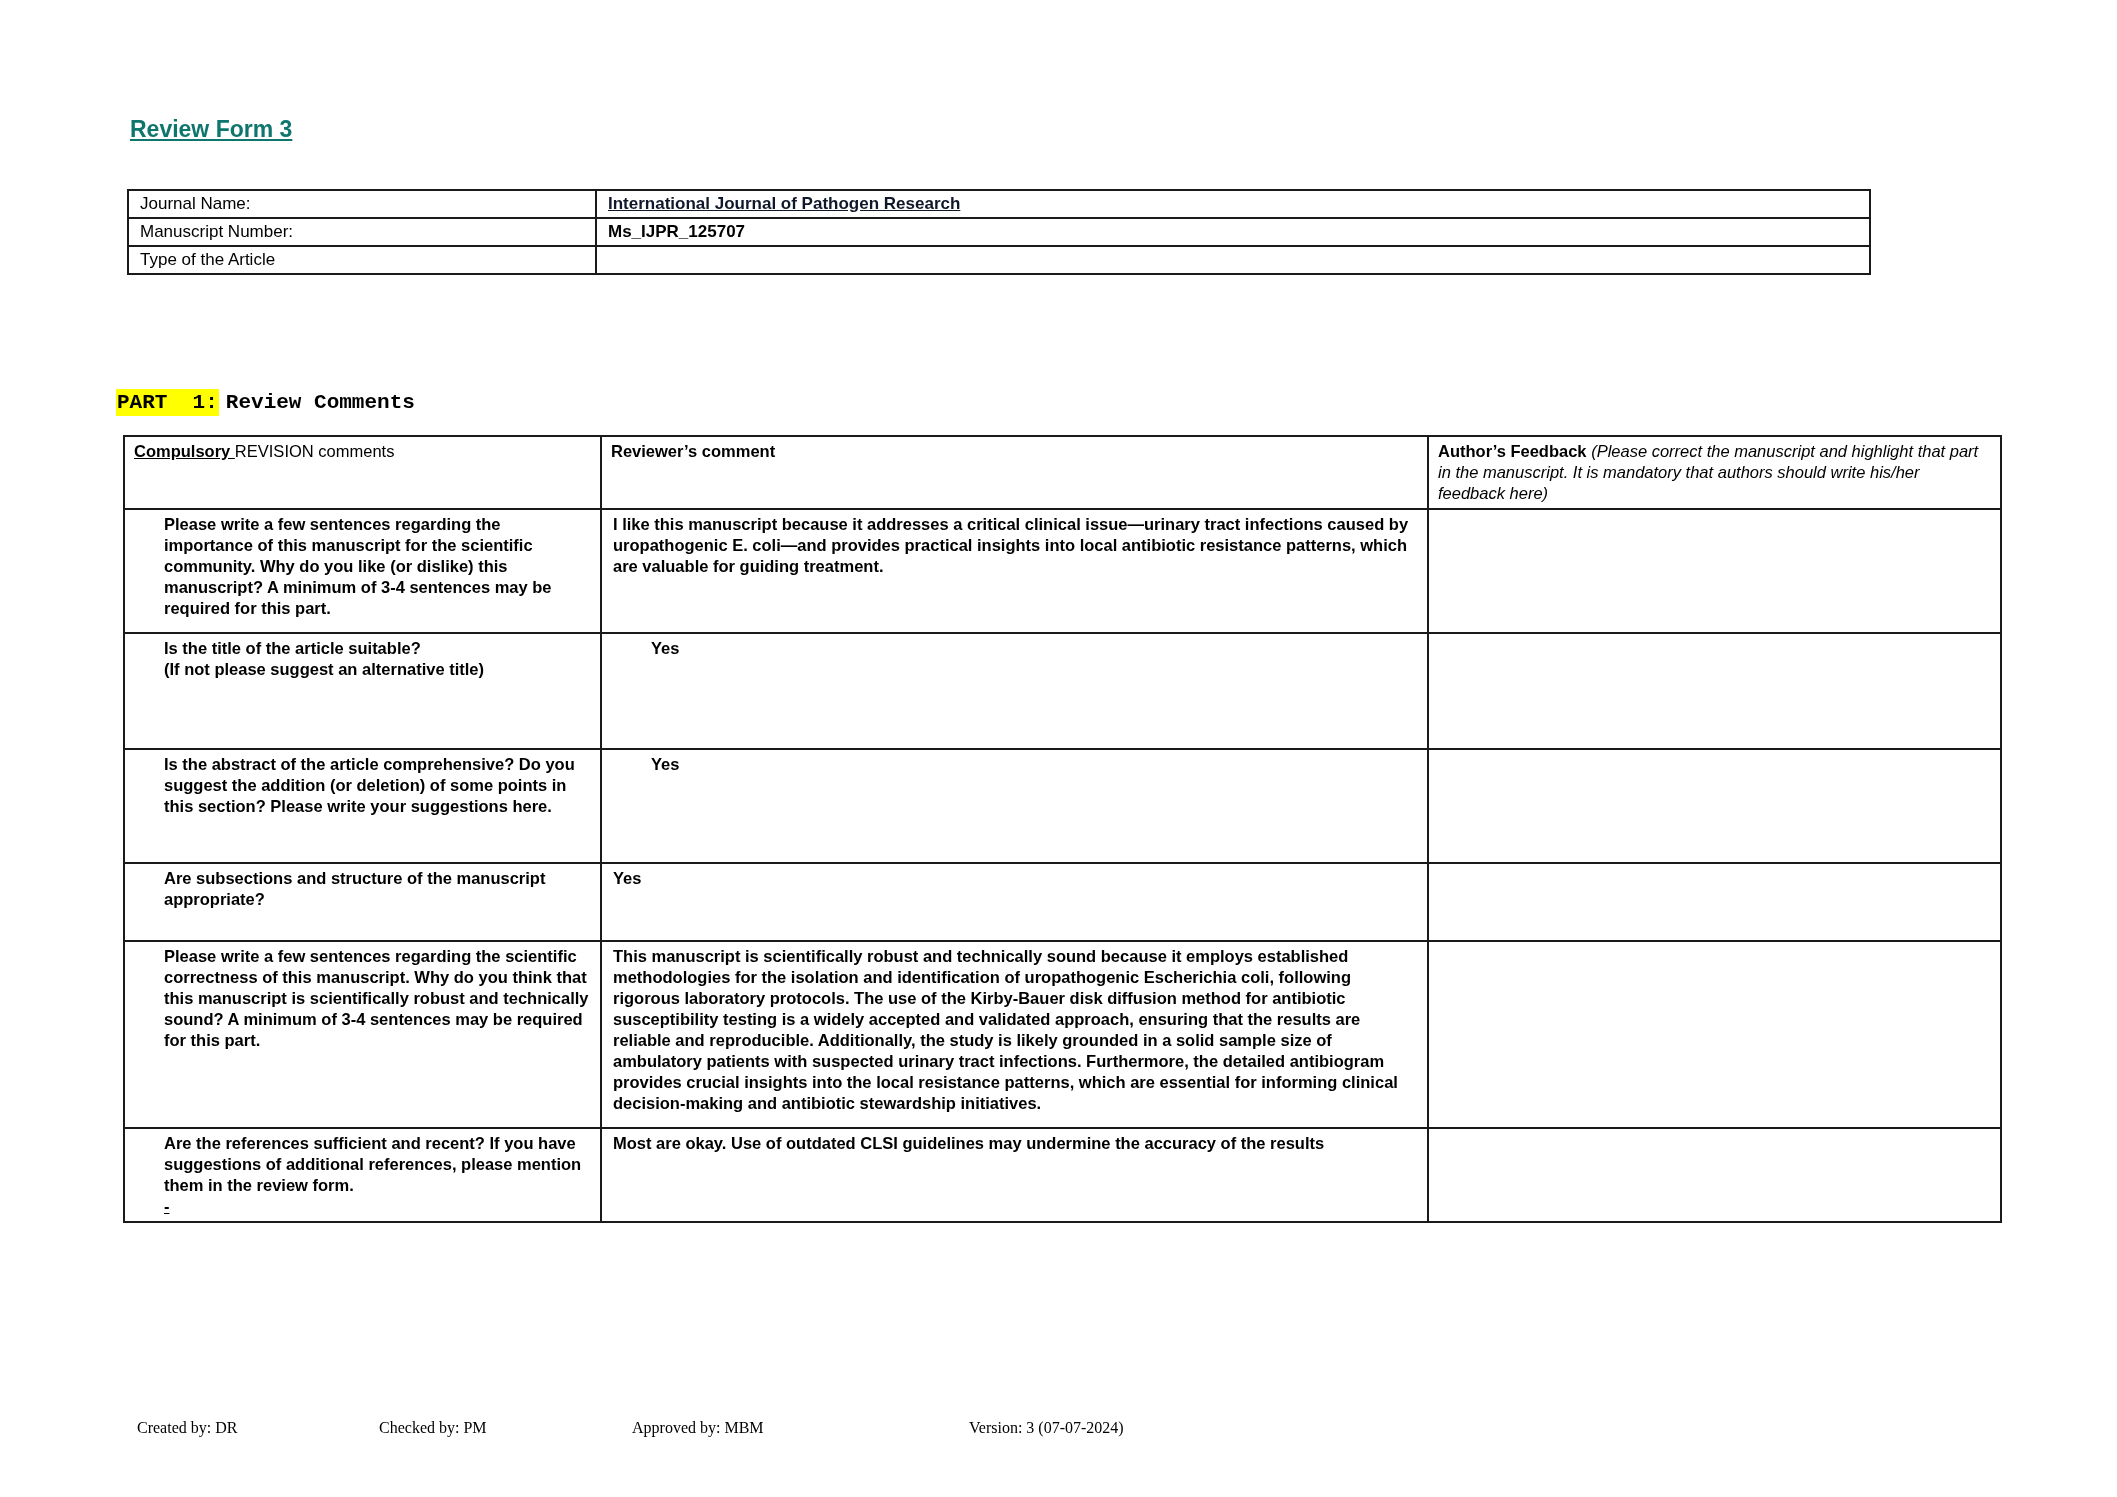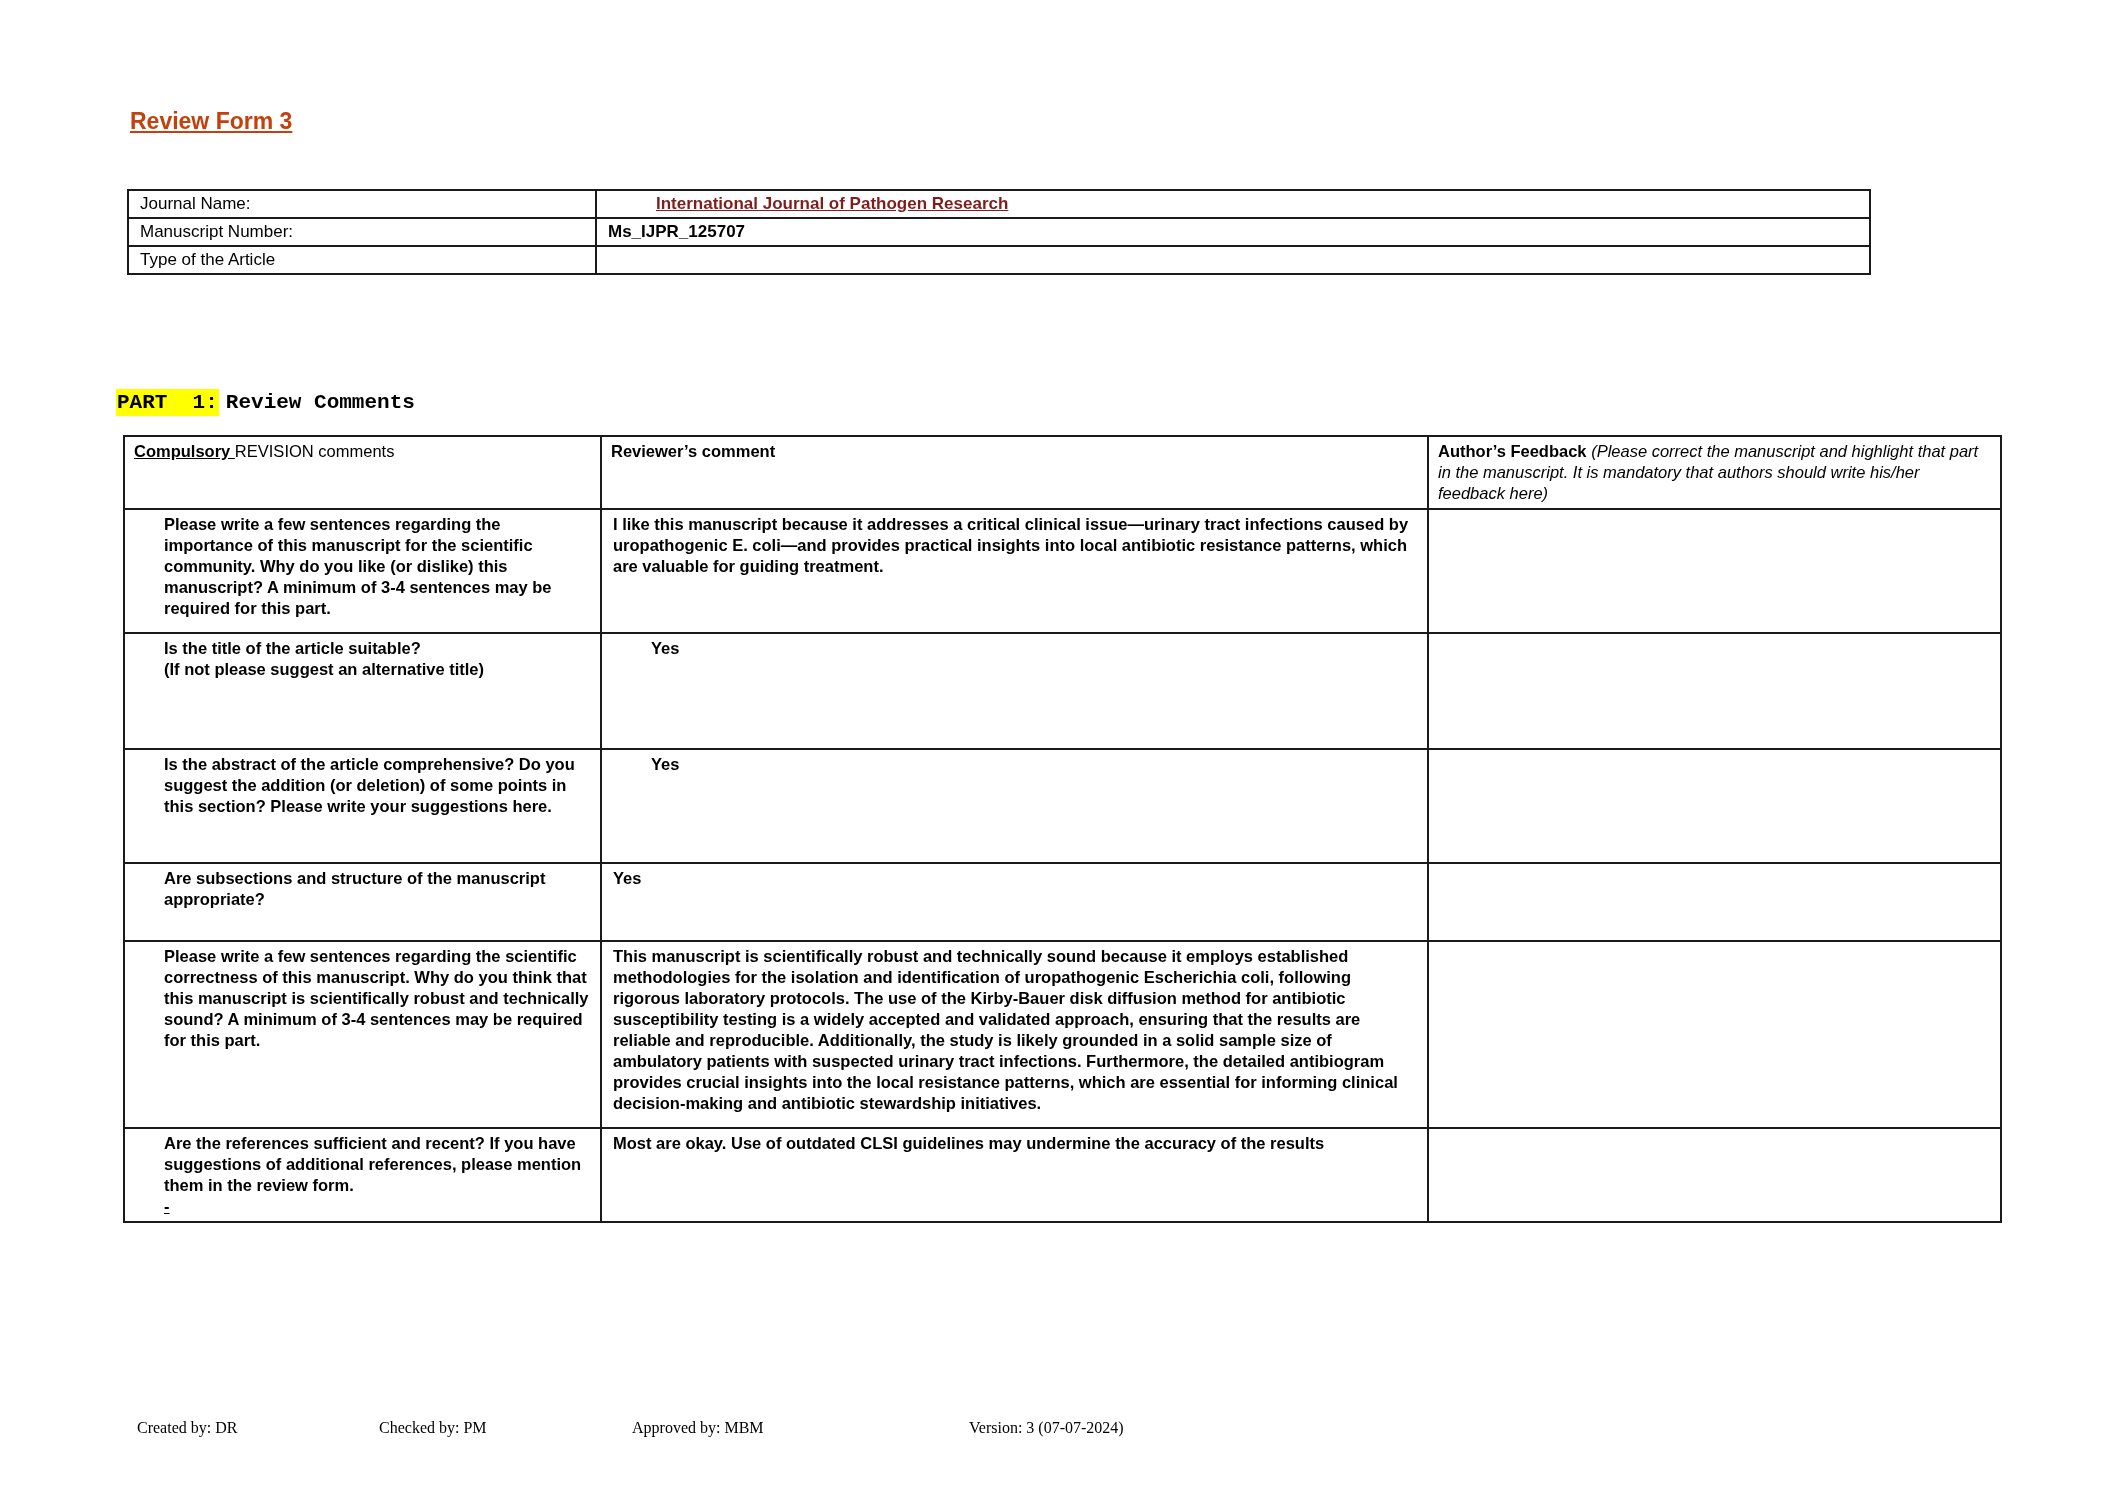--- a/index.html
+++ b/index.html
@@ -1,33 +1,33 @@
 <!DOCTYPE html>
 <html><head>
 <meta charset="utf-8">
 <style>
   html,body{margin:0;padding:0;}
   body{
     width:2117px;height:1497px;position:relative;background:#ffffff;color:#000;
     font-family:"Liberation Sans", sans-serif;
   }
   .doc-title{
-    position:absolute;left:130px;top:108px;
-    font-size:23px;font-weight:bold;color:#c2410c;text-decoration:underline;
+    position:absolute;left:130px;top:116px;
+    font-size:23px;font-weight:bold;color:#0f766e;text-decoration:underline;
   }
   
   table{border-collapse:collapse;table-layout:fixed;}
   .info-table{position:absolute;left:127px;top:189px;width:1744px;}
   .info-table td{
     border:2px solid #1a1a1a;vertical-align:top;
     font-size:17px;line-height:1.25;padding:2px 11px;
   }
   .info-table .lbl{font-weight:normal;}
   .info-table .val{font-weight:bold;}
-  .journal-link{color:#7f1d1d;font-weight:bold;text-decoration:underline;cursor:pointer;margin-left:48px;}
+  .journal-link{color:#0f172a;font-weight:bold;text-decoration:underline;cursor:pointer;}
   
   .part-line{position:absolute;left:116px;top:391px;font-size:21px;font-weight:bold;font-family:Liberation Mono, monospace;}
   .part-badge{background:#FFFF00;white-space:pre;padding:2px 1px;}
   .part-title{margin-left:7px;}
   
   .review-table{position:absolute;left:123px;top:435px;width:1877px;}
   .review-table td{
     border:2px solid #1a1a1a;vertical-align:top;
     font-size:16.5px;line-height:1.27;padding:4px 9px;
   }

